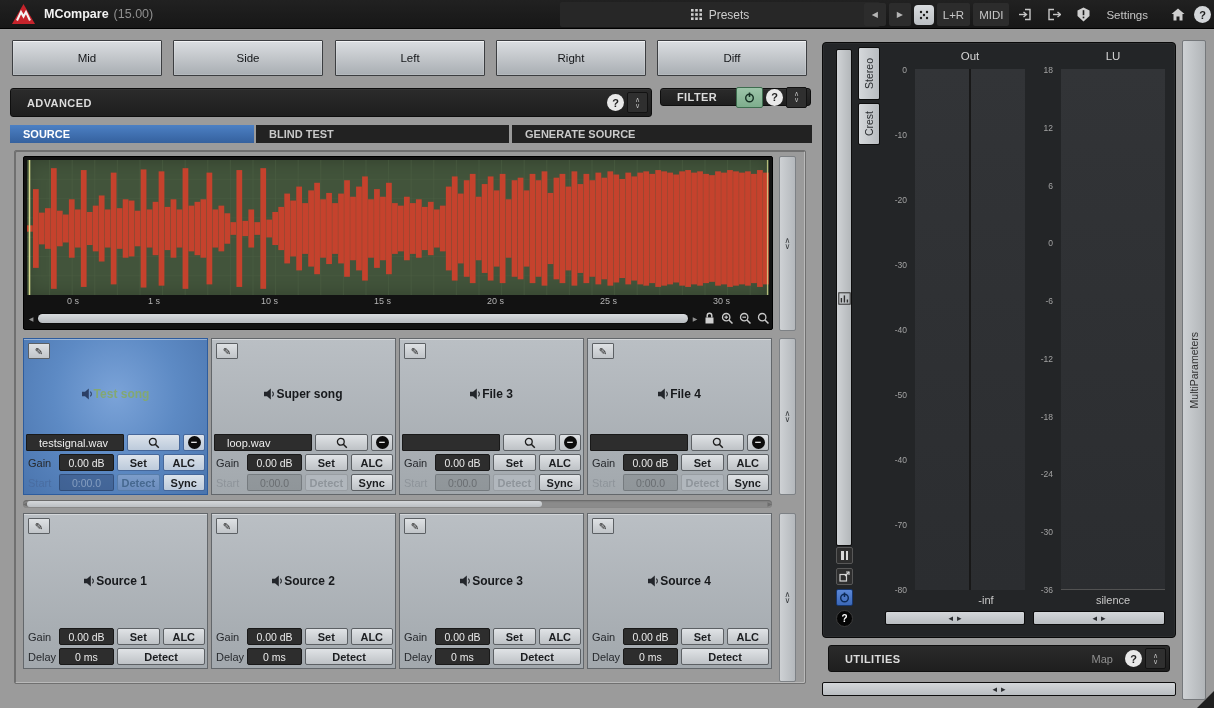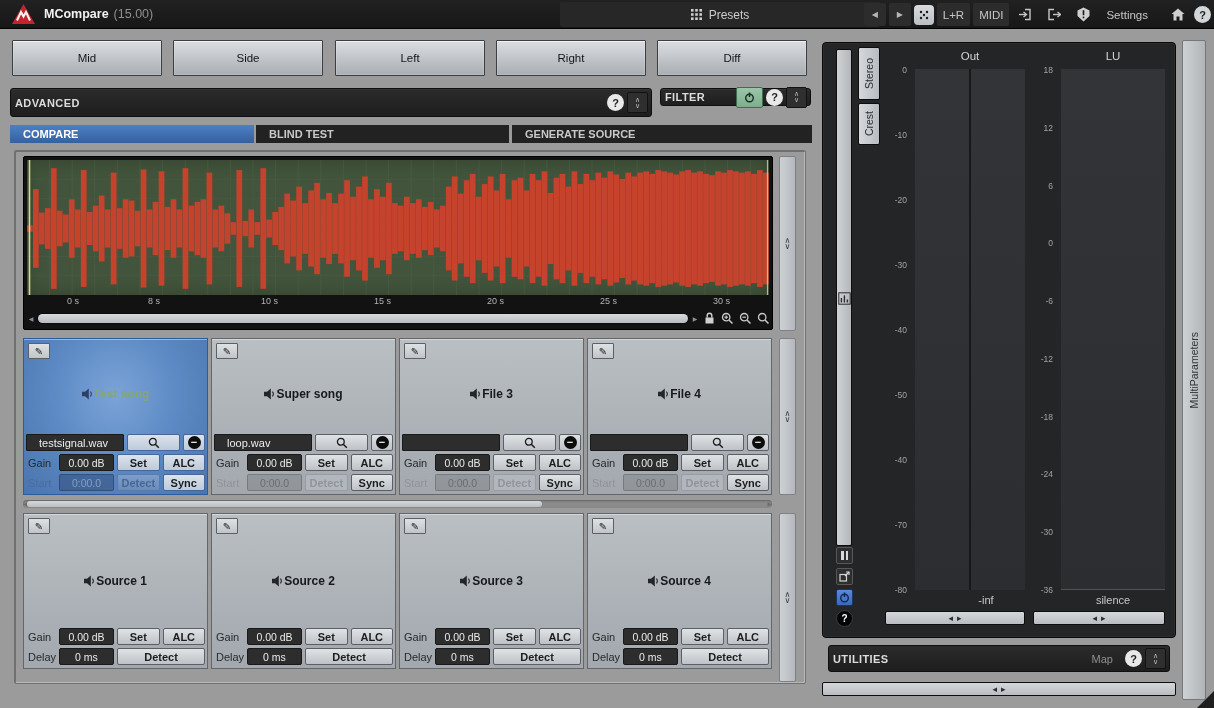--- a/index.html
+++ b/index.html
@@ -30,21 +30,21 @@
 
   
   .main-left{position:absolute;left:8px;top:36px;width:804px;height:664px}
   .chan-btn{position:absolute;top:4px;width:150px;height:36px;
     background:linear-gradient(#dbdee1,#a9aeb3);border:1px solid #3c3e41;border-radius:1px;
     box-shadow:inset 0 1px 0 rgba(255,255,255,.55), inset 0 0 0 1px rgba(255,255,255,.15);
     color:#141619;font-size:11.5px;display:flex;align-items:center;justify-content:center}
 
   .bar{position:absolute;background:linear-gradient(#2b2b2b,#1e1e1e);border:1px solid #0e0e0e;
     border-radius:3px;display:flex;align-items:center;box-shadow:inset 0 1px 0 rgba(255,255,255,.05)}
-  .bar-title{color:#dcdcdc;font-size:11px;font-weight:bold;letter-spacing:.4px;margin-left:4px}
+  .bar-title{color:#dcdcdc;font-size:11px;font-weight:bold;letter-spacing:.4px;margin-left:16px}
   .bar-right{margin-left:auto;display:flex;align-items:center;gap:3px;margin-right:3px}
   .spin{width:21px;height:21px;background:#2f2f2f;border:1px solid #121212;border-radius:2px;
     color:#bdbdbd;display:flex;flex-direction:column;align-items:center;justify-content:center;
     font-size:7px;line-height:6px;padding:0}
   .help-circle{width:17px;height:17px;border-radius:50%;background:#e9e9e9;color:#1f1f1f;
     font-weight:bold;font-size:11px;display:flex;align-items:center;justify-content:center;border:none;padding:0}
   .power-btn{width:27px;height:21px;border-radius:2px;display:flex;align-items:center;justify-content:center;padding:0}
   .power-green{background:linear-gradient(#9dc5a9,#7ead8d);border:1px solid #3e6d4f}
 
   .tab{position:absolute;top:89px;height:18px;background:#222;border:none;display:flex;
@@ -269,21 +269,21 @@
       <button class="help-circle">
           <span>?</span>
         </button>
       <button class="spin">
           <span>∧</span>
           <span>∨</span>
         </button>
     </div>
   </div>
 
-  <button class="tab active" style="left:2px;width:244px">COMPARE</button>
+  <button class="tab active" style="left:2px;width:244px">SOURCE</button>
   <button class="tab" style="left:248px;width:253px">BLIND TEST</button>
   <button class="tab" style="left:504px;width:300px">GENERATE SOURCE</button>
 
   <div class="compare-panel">
 
     <div class="wave-box">
       <div class="wave-area" id="wave-bg" style="background: rgb(66, 84, 59);">
         <svg id="wave-svg" width="742" height="135" viewBox="0 0 742 135">
             <line x1="22.6" y1="0" x2="22.6" y2="135" stroke="#4d6044" stroke-width="1" opacity="0.55"></line>
             <line x1="45.2" y1="0" x2="45.2" y2="135" stroke="#4d6044" stroke-width="1" opacity="0.55"></line>
@@ -446,21 +446,21 @@
             <rect x="718.06" y="11.35" width="5.74" height="114.30" fill="#c5422d"></rect>
             <rect x="724.05" y="13.89" width="5.74" height="109.22" fill="#c5422d"></rect>
             <rect x="730.03" y="10.08" width="5.74" height="116.84" fill="#c5422d"></rect>
             <rect x="736.02" y="12.62" width="5.74" height="111.76" fill="#c5422d"></rect>
             <line x1="2.5" y1="0" x2="2.5" y2="135" stroke="#d5d98e" stroke-width="1.6"></line>
             <line x1="740.5" y1="0" x2="740.5" y2="135" stroke="#d5d98e" stroke-width="1.2" opacity="0.8"></line>
           </svg>
       </div>
       <div class="time-row" id="time-labels">
           <span style="left: 8px; margin-left: 32px;">0 s</span>
-          <span style="left: 121px;">8 s</span>
+          <span style="left: 121px;">1 s</span>
           <span style="left: 234px;">10 s</span>
           <span style="left: 347px;">15 s</span>
           <span style="left: 460px;">20 s</span>
           <span style="left: 573px;">25 s</span>
           <span style="left: 686px;">30 s</span>
         </div>
       <div class="scroll-row">
         <span class="scroll-arrow">◀</span>
         <div class="scroll-track">
             <div class="scroll-pill"></div>

